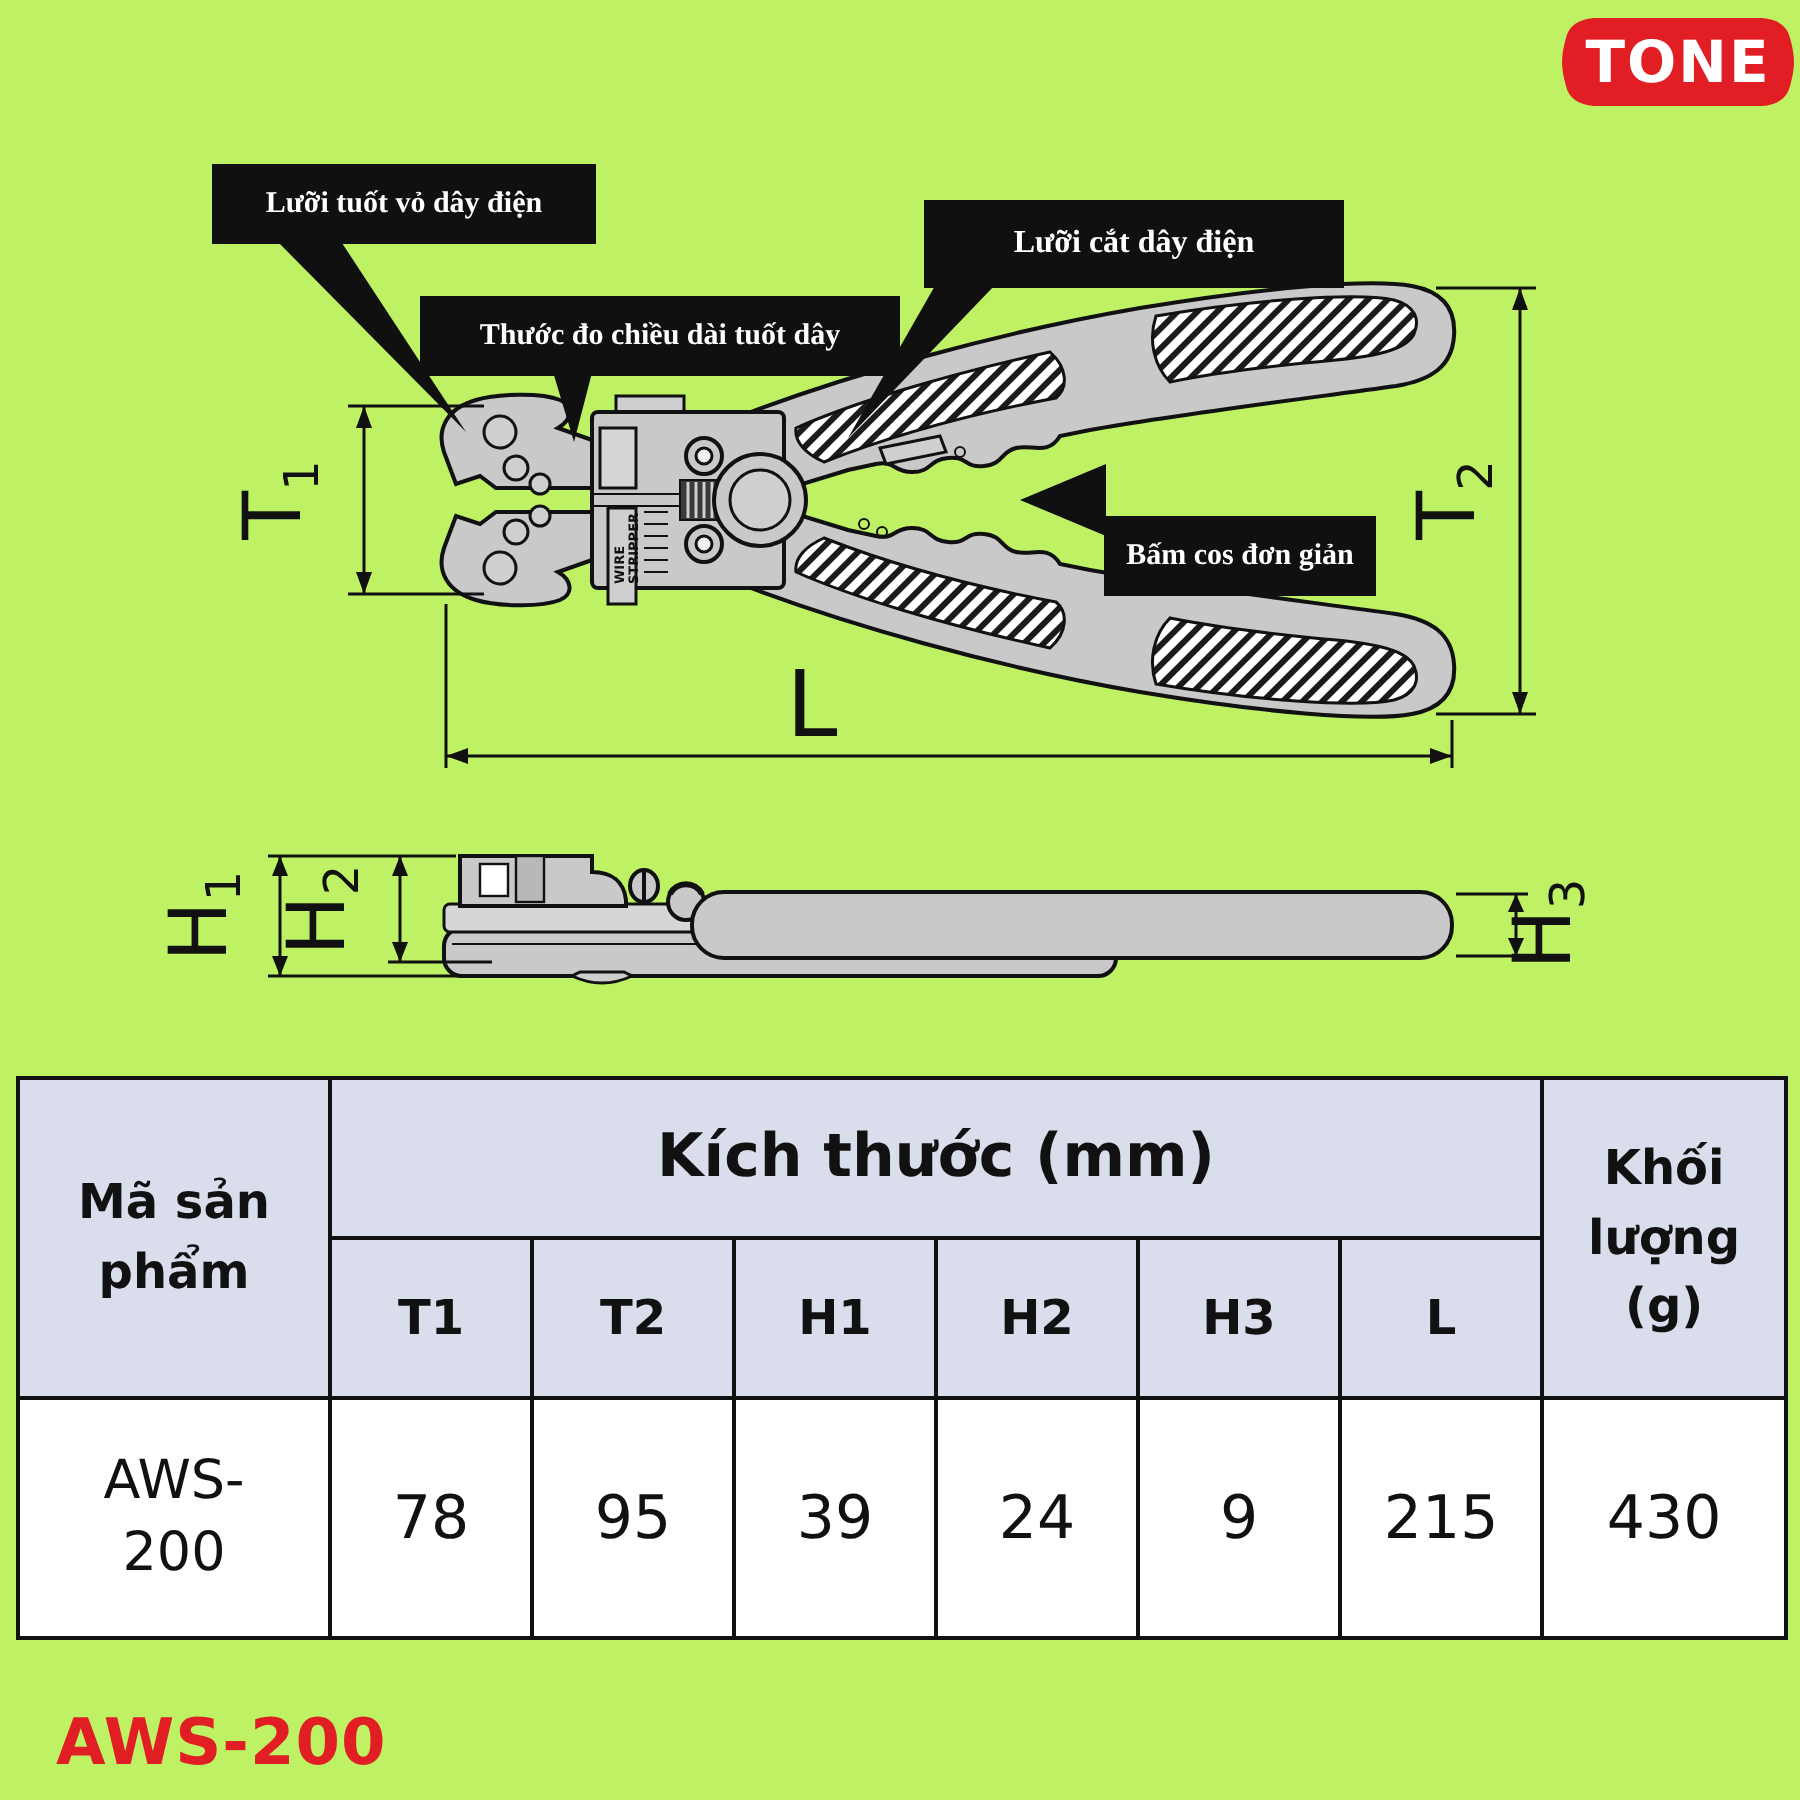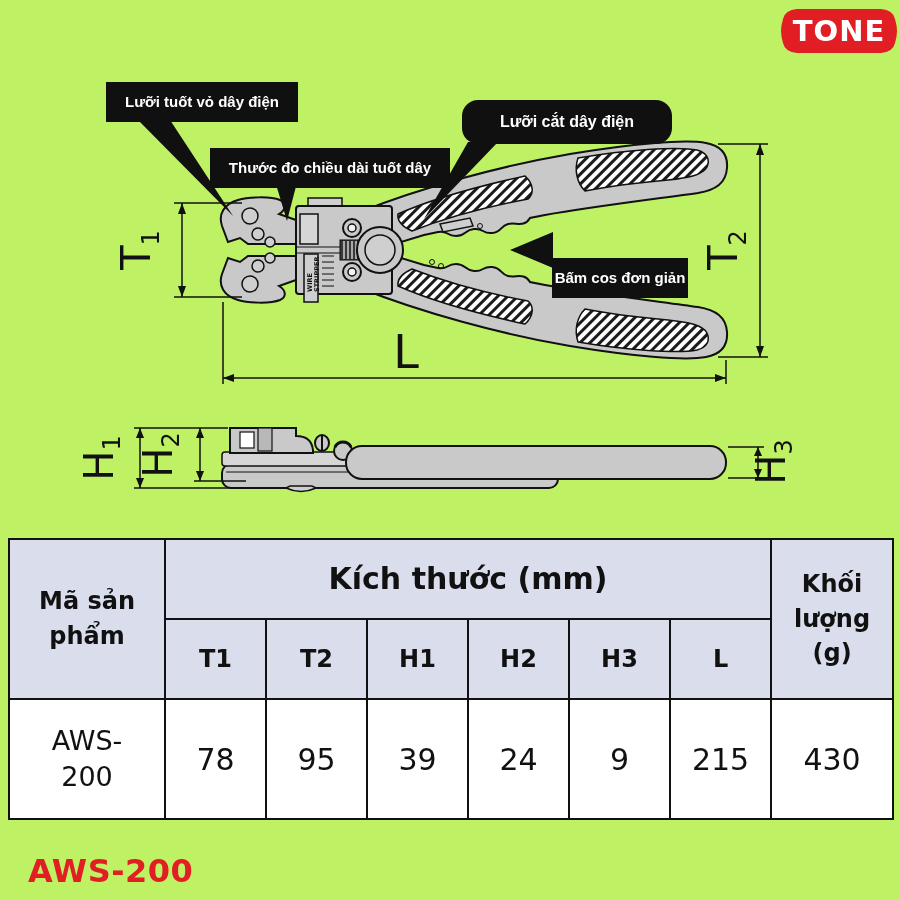--- a/index.html
+++ b/index.html
@@ -17,26 +17,26 @@
   .arrow{fill:#111;stroke:none;}
   .leader{fill:#101010;stroke:none;}
   .dim-text{font-family:"DejaVu Sans",sans-serif;font-size:40px;fill:#111;}
   .dim-sub{font-size:24px;}
   .l-text{font-family:"DejaVu Sans",sans-serif;font-size:46px;fill:#111;}
   .engrave{font-family:"DejaVu Sans",sans-serif;font-size:6.5px;font-weight:bold;fill:#111;}
   .logo-text{font-family:"DejaVu Sans",sans-serif;font-size:29px;font-weight:800;fill:#ffffff;letter-spacing:1px;}
 
   
   .callout{position:absolute;background:#101010;color:#ffffff;
-           font-family:Liberation Sans, sans-serif;font-weight:bold;font-size:15px;
+           font-family:Liberation Serif, serif;font-weight:bold;font-size:15px;
            display:flex;align-items:center;justify-content:center;text-align:center;
            line-height:1.1;}
   .co1{left:106px;top:82px;width:192px;height:40px;}
   .co2{left:210px;top:148px;width:240px;height:40px;}
-  .co3{left:462px;top:100px;width:210px;height:44px;font-size:16px;border-radius:16px;}
+  .co3{left:462px;top:100px;width:210px;height:44px;font-size:16px;}
   .co4{left:552px;top:230px;width:136px;height:40px;margin-top:28px;}
 
   
   #spec-table{position:absolute;left:8px;top:538px;width:884px;border-collapse:collapse;
               table-layout:fixed;}
   #spec-table td{border:2px solid #111;text-align:center;vertical-align:middle;
                  font-family:"DejaVu Sans",sans-serif;color:#111;padding:2px;}
   .th-cell{background:var(--table-header-bg,#d9ddec);font-weight:bold;font-size:24px;line-height:1.45;}
   .th-big{font-size:30px;}
   .hdr-row1 td{height:74px;}

